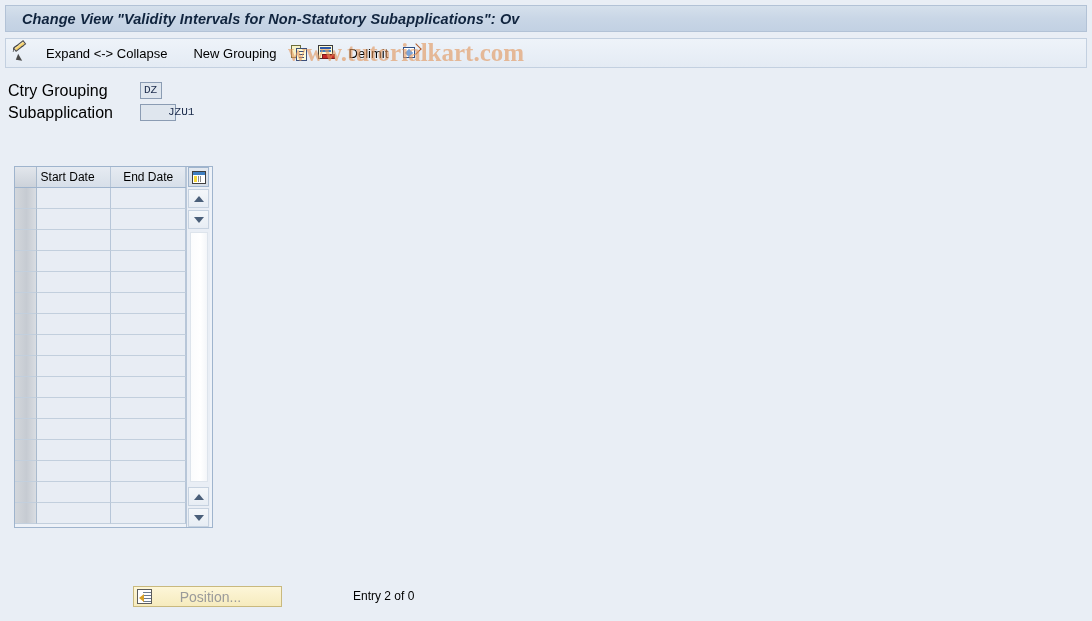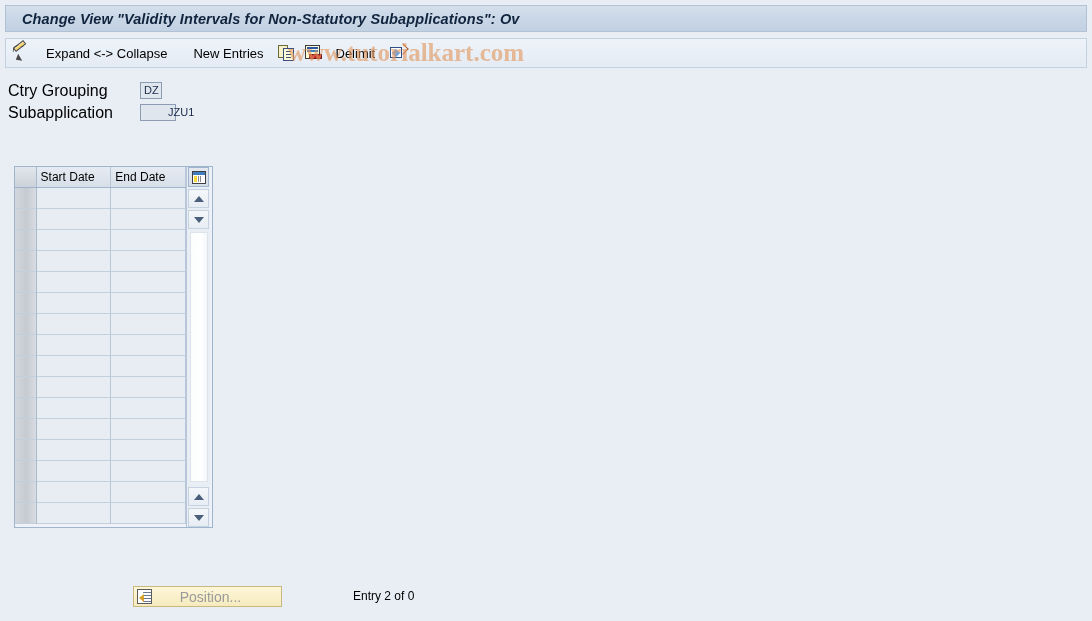--- a/index.html
+++ b/index.html
@@ -178,21 +178,21 @@
     width: 132px;
     font-size: 16px;
     color: #000;
     white-space: nowrap;
   }
   .field-input {
     height: 17px;
     background: #dfe6ee;
     border: 1px solid #8b9cb3;
     box-sizing: border-box;
-    font-family: Liberation Sans, sans-serif;
+    font-family: Liberation Mono, monospace;
     font-size: 11px;
     color: #1a2a4a;
     line-height: 15px;
     padding: 0 3px;
     display: inline-block;
     white-space: nowrap;
   }
   .w-ctry { width: 22px; }
   .w-sub  { width: 36px; padding-left: 27px; }
 
@@ -247,21 +247,21 @@
     white-space: nowrap;
     overflow: hidden;
   }
   .hdr-row .cell {
     background: transparent;
     border-bottom: none;
     font-size: 12px;
     color: #000;
   }
   .c-start { width: 76px; }
-  .c-end   { width: 76px; }
+  .c-end   { width: 76px; text-align: center; }
 
   .grid-right {
     width: 23px;
     height: 100%;
     box-sizing: border-box;
     background: #e9eef5;
     display: flex;
     flex-direction: column;
     align-items: center;
   }
@@ -374,21 +374,21 @@
     </span>
   </div>
 
   <div class="tb-btn">
     <span>Expand &lt;-&gt; Collapse</span>
   </div>
 
   <div class="tb-sep"></div>
 
   <div class="tb-btn">
-    <span>New Entries</span>
+    <span>New Grouping</span>
   </div>
 
   <div class="tb-btn icononly">
     <span class="ico-copy">
       <span class="back"></span>
       <span class="front">
           <i></i>
           <i></i>
           <i></i>
           <i></i>

